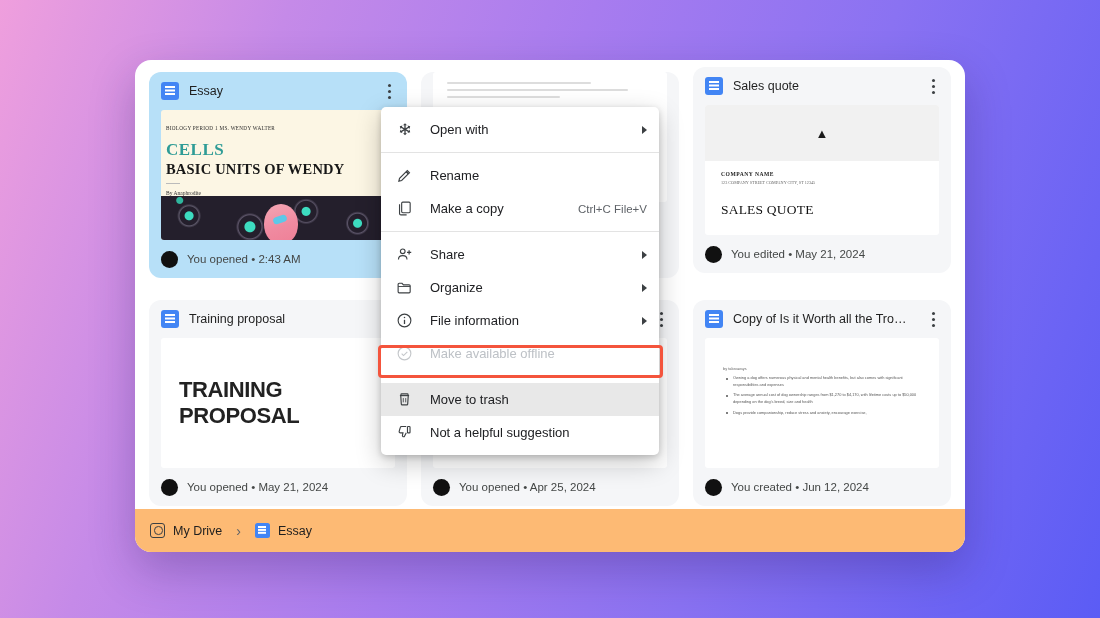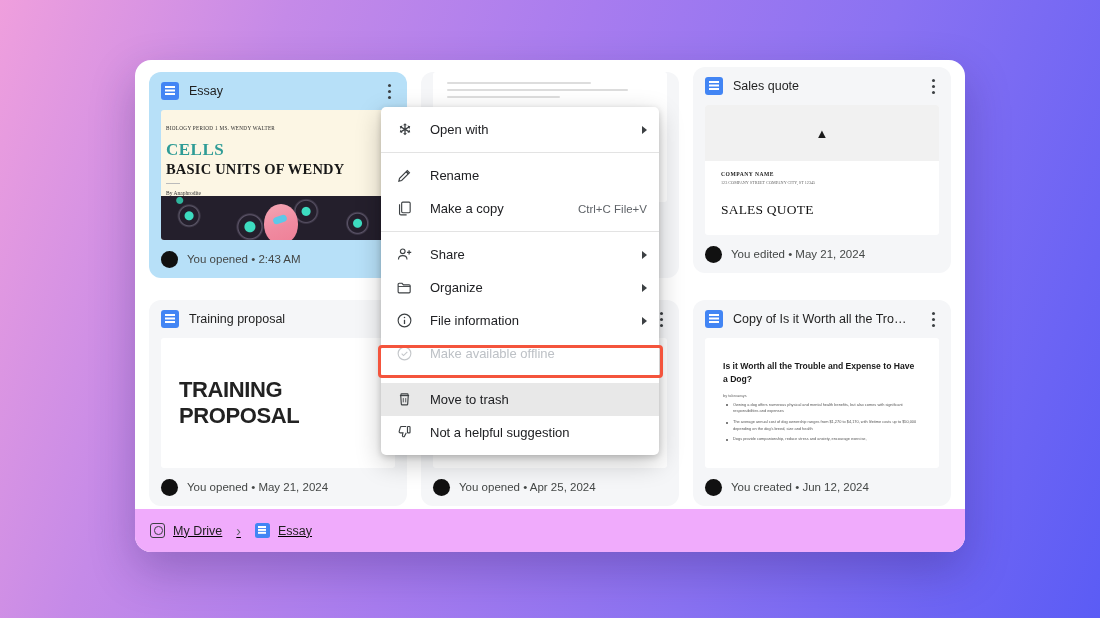--- a/index.html
+++ b/index.html
@@ -185,25 +185,24 @@
   .dog-thumb { background:#fff; padding: 22px 18px 0 18px; }
   .dog-h { font-size: 8.6px; font-weight: bold; color:#1a1a1a; line-height:1.55; }
   .dog-by { font-size:3.9px; color:#666; margin-top:6px; filter:blur(.3px); }
   .dog-b { font-size:3.9px; color:#555; line-height:1.7; padding-left:10px; position:relative; margin-top:4px; filter:blur(.25px);}
   .dog-b::before{content:""; position:absolute; left:3px; top:2.6px; width:2.2px;height:2.2px;border-radius:50%;background:#555;}
 
   
   .breadcrumb {
     position:absolute; left:0; bottom:0;
     width:830px; height:44px;
-    background:#f0abfc;
+    background:#fdba74;
     display:flex; align-items:center;
     gap:8px; padding-left: 15px;
     border-top: 1px solid #fff;
-    text-decoration: underline;
   }
   .bc-item { display:flex; align-items:center; gap:8px; cursor:pointer; }
   .bc-text { font-size:12.5px; color:#1f1f1f; }
   .drive-ico {
     width:15px;height:15px;border:1.4px solid #3c4043;border-radius:3px;
     position:relative;
   }
   .drive-ico::after{
     content:""; position:absolute; left:3px; top:2.4px;
     width:6.6px;height:6.6px;border-radius:50%;
@@ -386,21 +385,20 @@
       <div class="card-head">
         <span class="docs-icon"></span>
         <span class="card-title">Copy of Is it Worth all the Trouble...</span>
         <span class="kebab">
             <i></i>
             <i></i>
             <i></i>
           </span>
       </div>
       <div class="thumb dog-thumb">
-        <div class="dog-h">Is it Worth all the Trouble and Expense to Have a Dog?</div>
         <div class="dog-by">by takeaways</div>
         <div class="dog-b">Owning a dog offers numerous physical and mental health benefits, but also comes with significant responsibilities and expenses</div>
         <div class="dog-b">The average annual cost of dog ownership ranges from $1,270 to $4,170, with lifetime costs up to $50,000 depending on the dog's breed, size and health</div>
         <div class="dog-b">Dogs provide companionship, reduce stress and anxiety, encourage exercise,</div>
       </div>
       <div class="card-foot">
         <span class="avatar"></span>
         <span class="foot-text">You created • Jun 12, 2024</span>
       </div>
     </div>

